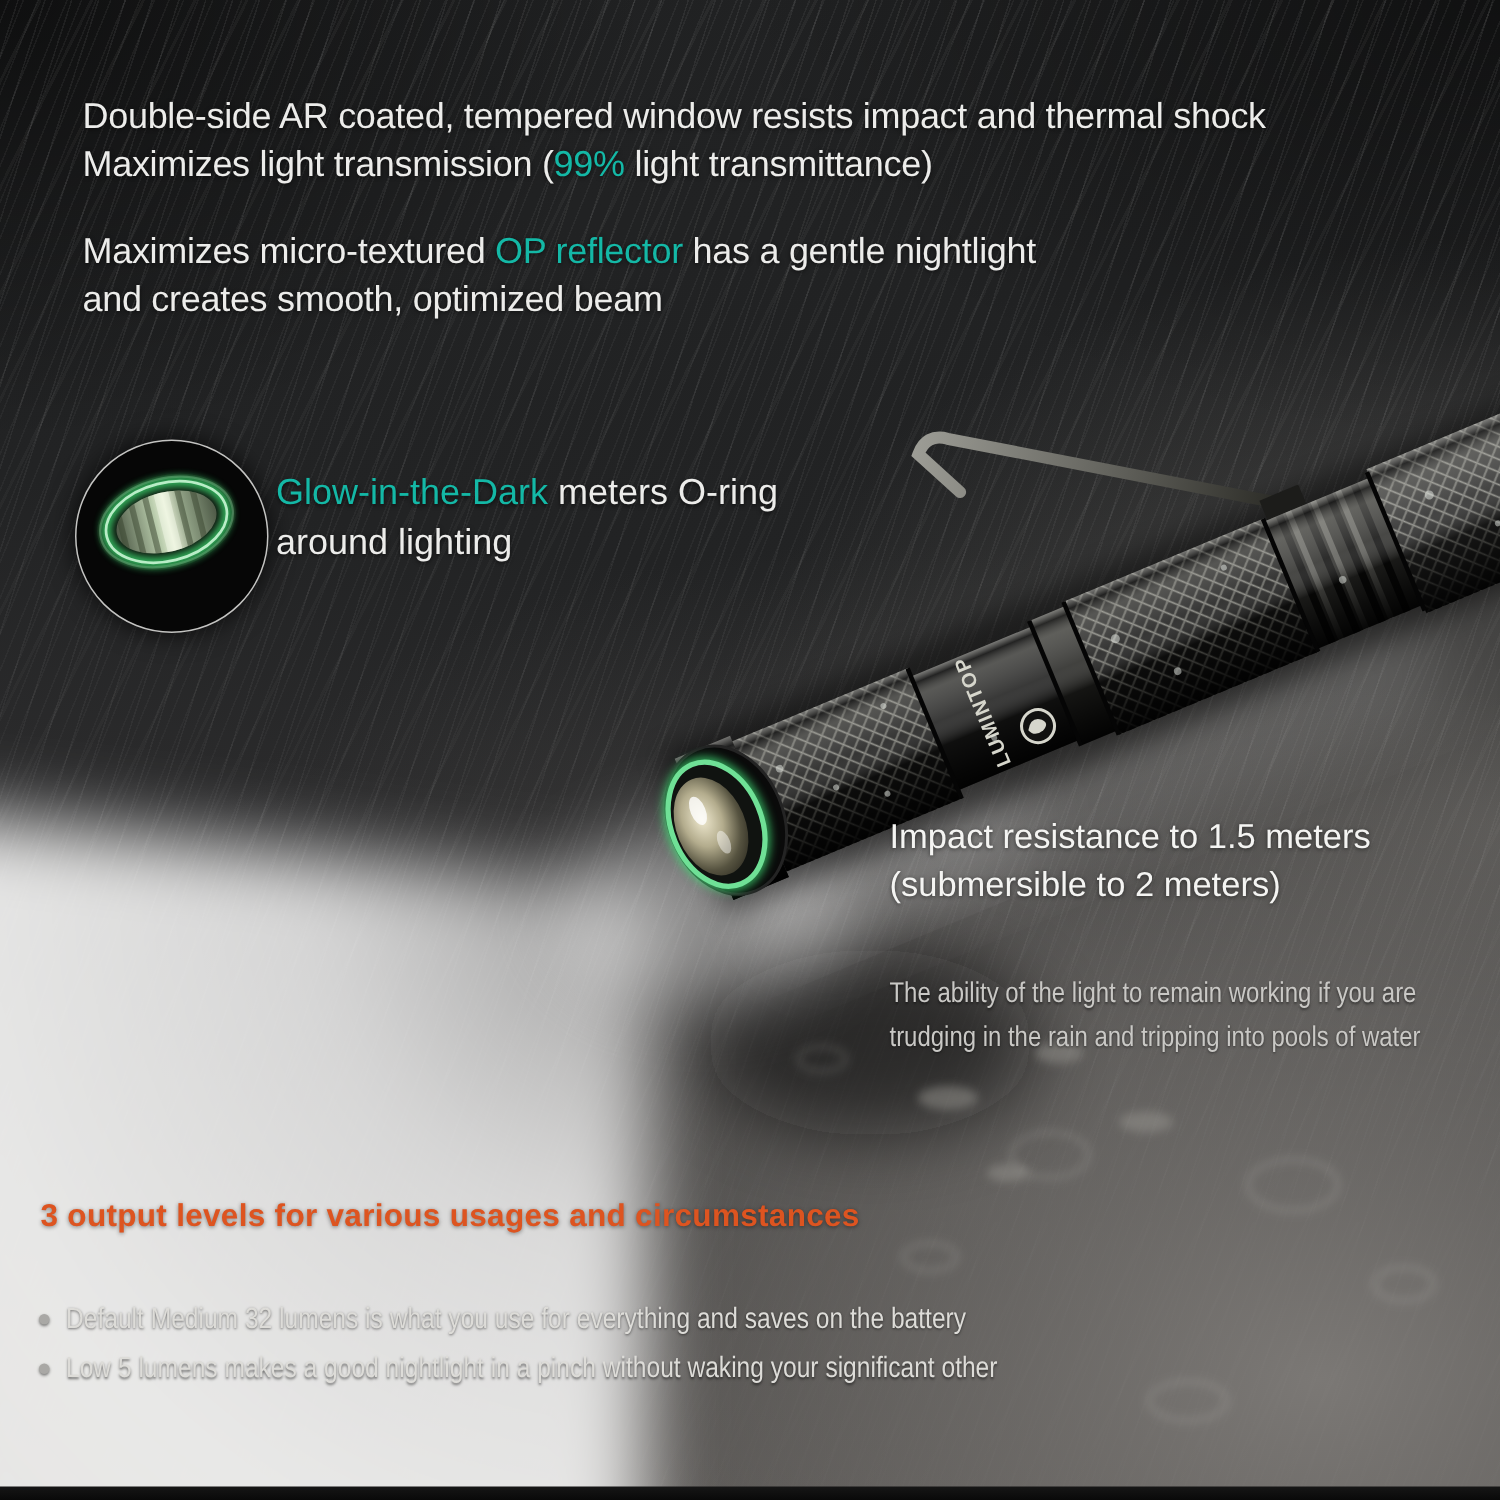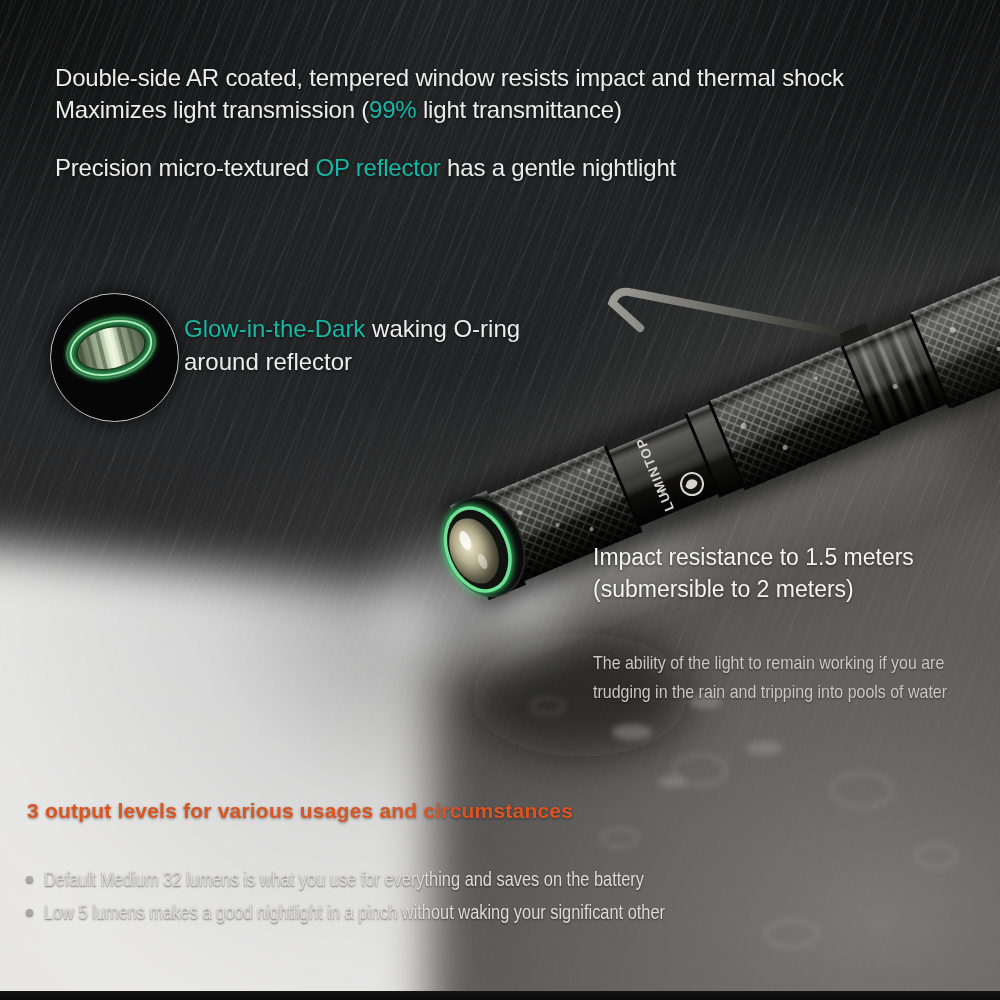--- a/index.html
+++ b/index.html
@@ -241,26 +241,27 @@
       </g>
     </svg>
   </div>
 
   <div class="txt p-top p1">
     <div>Double-side AR coated, tempered window resists impact and thermal shock</div>
     <div><span>Maximizes light transmission (</span><span class="accent">99%</span><span> light transmittance)</span></div>
   </div>
 
   <div class="txt p-top p2">
-    <div><span>Precision micro-textured </span><span class="accent">OP reflector</span><span> has a gentle nightlight</span></div>
+    <div><span>Maximizes micro-textured </span><span class="accent">OP reflector</span><span> has a gentle nightlight</span></div>
+    <div>and creates smooth, optimized beam</div>
   </div>
 
   <div class="txt glow-text">
-    <div><span class="accent">Glow-in-the-Dark</span><span> waking O-ring</span></div>
-    <div>around reflector</div>
+    <div><span class="accent">Glow-in-the-Dark</span><span> meters O-ring</span></div>
+    <div>around lighting</div>
   </div>
 
   <div class="txt impact">
     <div>Impact resistance to 1.5 meters</div>
     <div>(submersible to 2 meters)</div>
   </div>
 
   <div class="txt impact-desc">The ability of the light to remain working if you are trudging in the rain and tripping into pools of water</div>
 
   <div class="txt levels-heading">3 output levels for various usages and circumstances</div>

